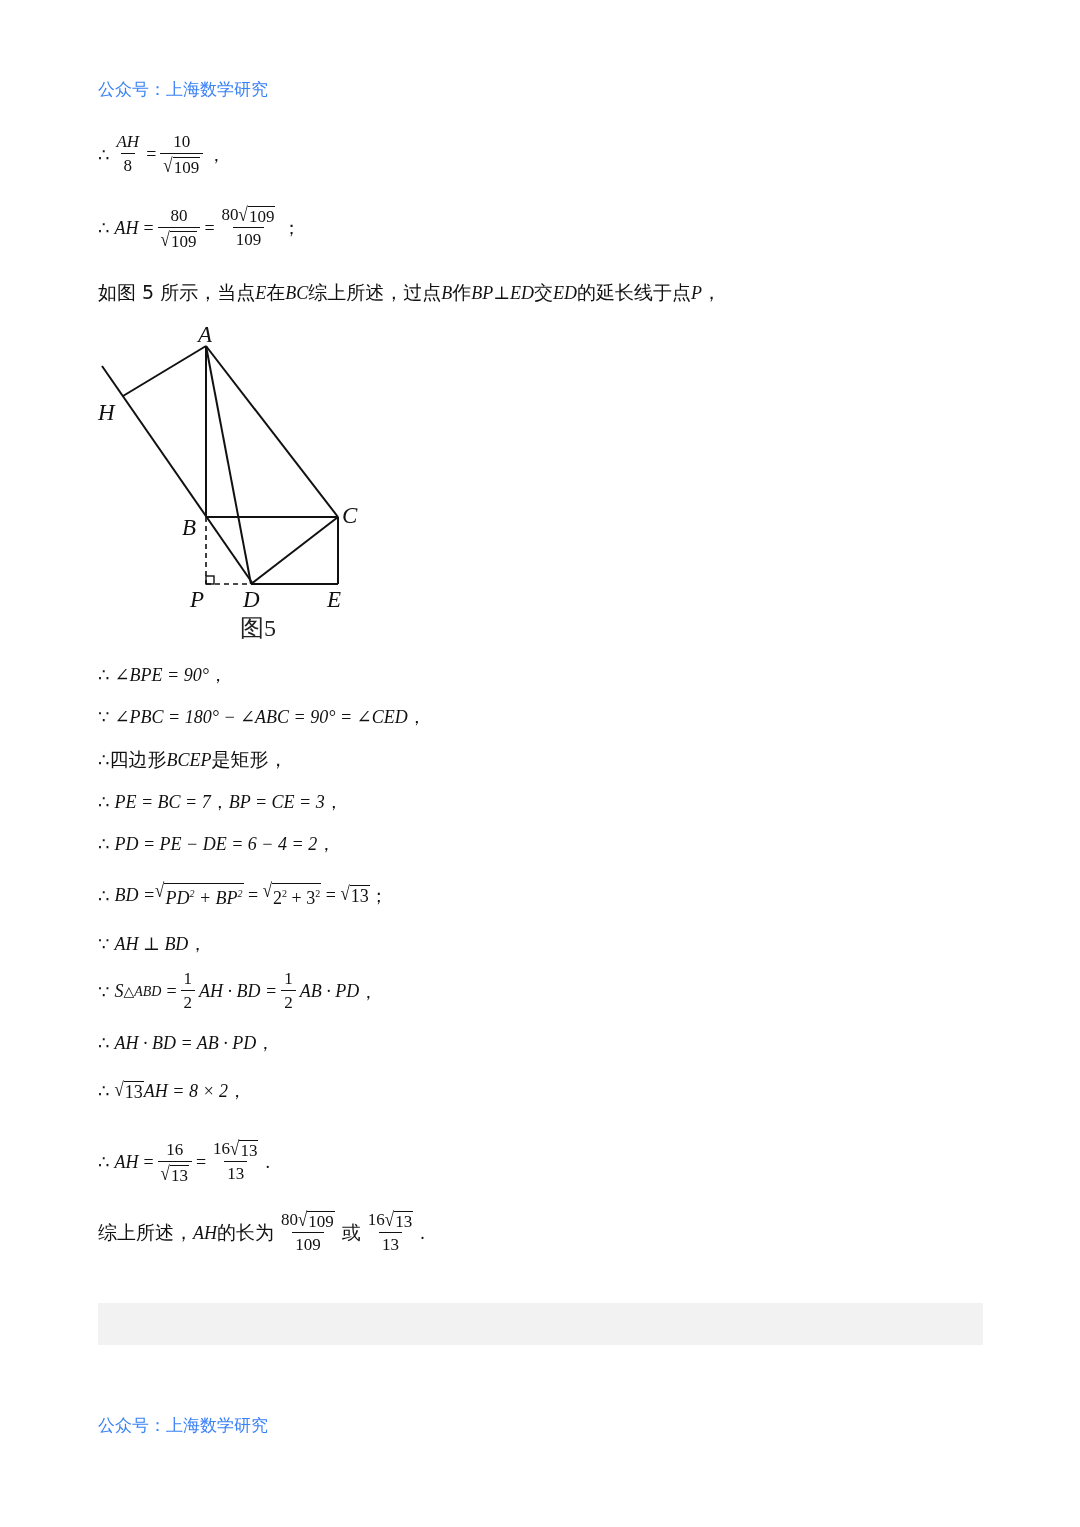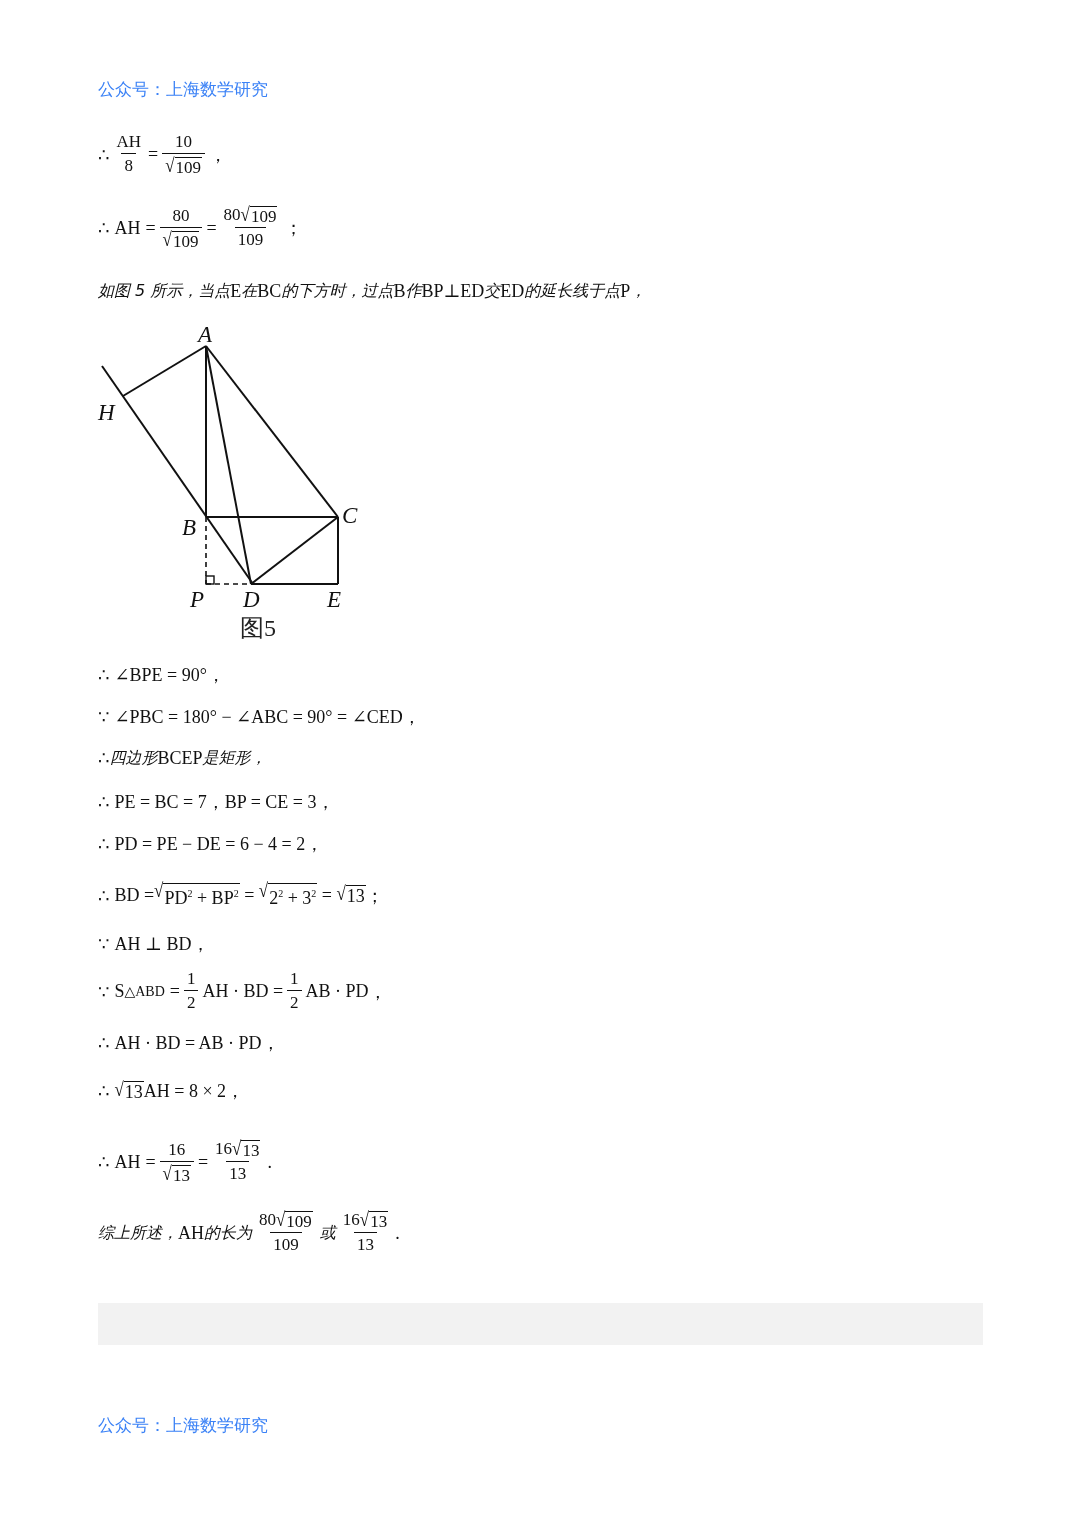--- a/index.html
+++ b/index.html
@@ -5,22 +5,22 @@
   html, body { margin:0; padding:0; background:#ffffff; }
   body { width:1080px; height:1527px; position:relative; overflow:hidden;
          font-family:"Liberation Serif","DejaVu Serif",serif; color:#111; }
   .abs { position:absolute; }
   .header, .footer { left:98px; font-size:17px; color:#3b82f6;
          font-family:"DejaVu Sans","Liberation Sans",sans-serif; }
   .header { top:78px; }
   .footer { top:1414px; }
   .line { position:absolute; left:98px; font-size:18px; white-space:nowrap;
           display:flex; align-items:center; }
-  .i { }
-  .cjk { font-family:"DejaVu Sans","Liberation Sans",sans-serif; font-size:16px;font-style:italic; }
+  .i { font-style:italic; }
+  .cjk { font-family:"DejaVu Sans","Liberation Sans",sans-serif; font-size:19px; }
   .frac { display:inline-flex; flex-direction:column; align-items:center;
           vertical-align:middle; margin:0 4px; font-size:17px; }
   .frac .num { padding:0 3px; line-height:22px; }
   .frac .den { border-top:1px solid #111; padding:0 3px; line-height:24px; }
   .sqrt { display:inline-flex; align-items:stretch; }
   .sqrt .rad { font-size:17px; line-height:1; transform:scaleY(1.15); }
   .sqrt .under { border-top:1px solid #111; padding:0 1px; line-height:20px; }
   .sup { font-size:10px; vertical-align:super; }
   .sub { font-size:14px; vertical-align:sub; }
   .sp { display:inline-block; width:5px; }
@@ -71,21 +71,21 @@
     <span class="den">109</span>
   </span>
   <span>；</span>
 </div>
 
 <div class="line" style="top:280px;">
   <span class="cjk">如图 5 所示，当点 </span>
   <span class="i">E</span>
   <span class="cjk"> 在 </span>
   <span class="i">BC</span>
-  <span class="cjk"> 的下方时，过点 </span>
+  <span class="cjk"> 综上所述，过点 </span>
   <span class="i">B</span>
   <span class="cjk"> 作 </span>
   <span class="i">BP⊥ED</span>
   <span class="cjk"> 交 </span>
   <span class="i">ED</span>
   <span class="cjk"> 的延长线于点 </span>
   <span class="i">P</span>
   <span class="cjk">，</span>
 </div>
 

